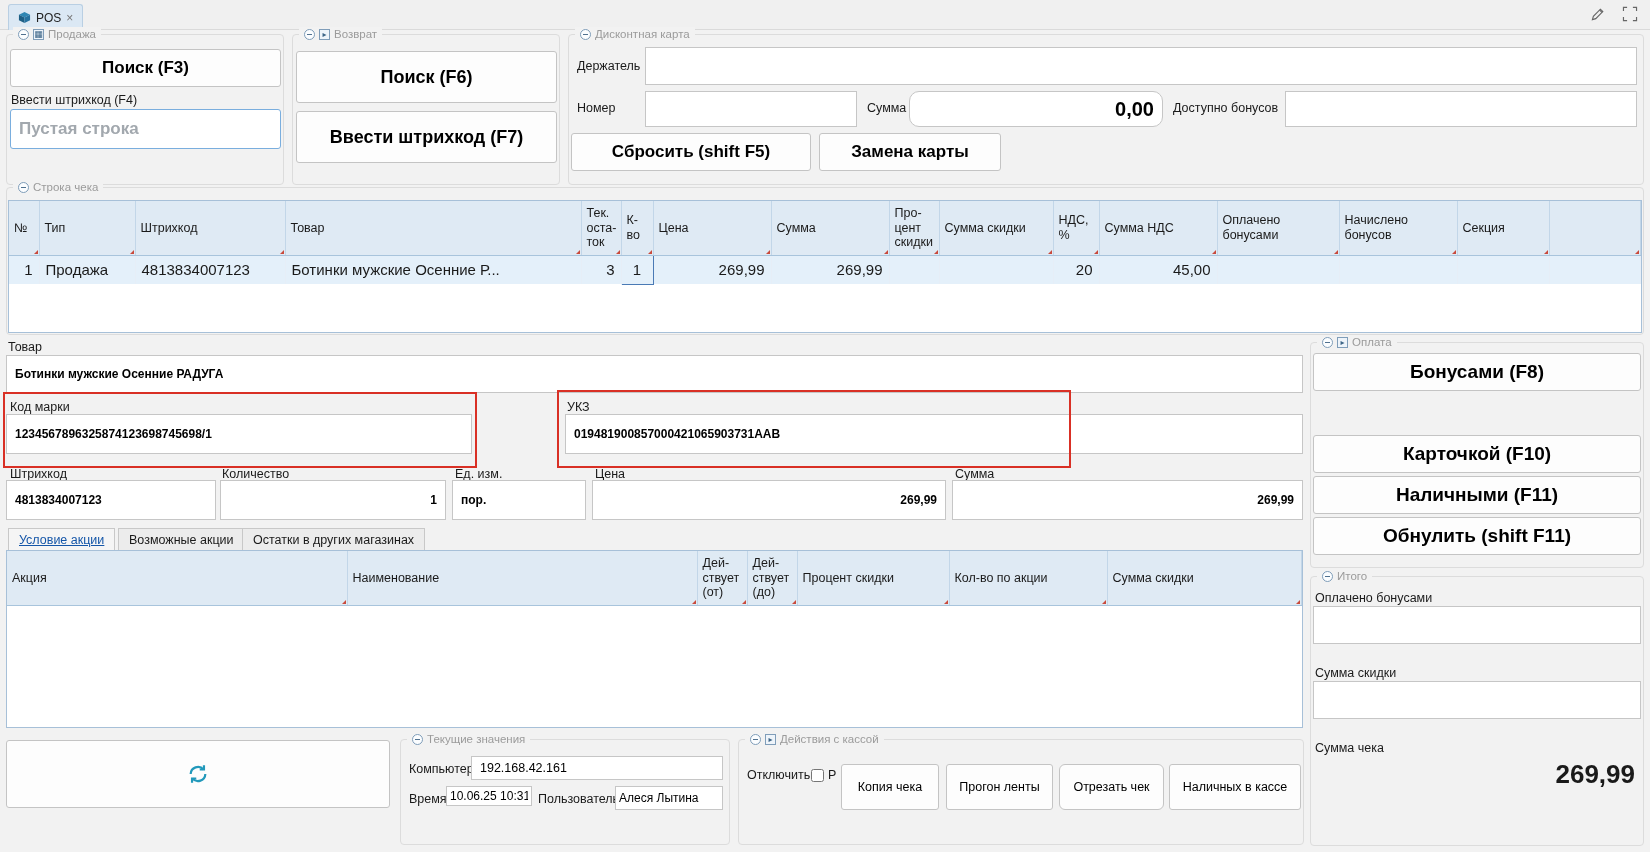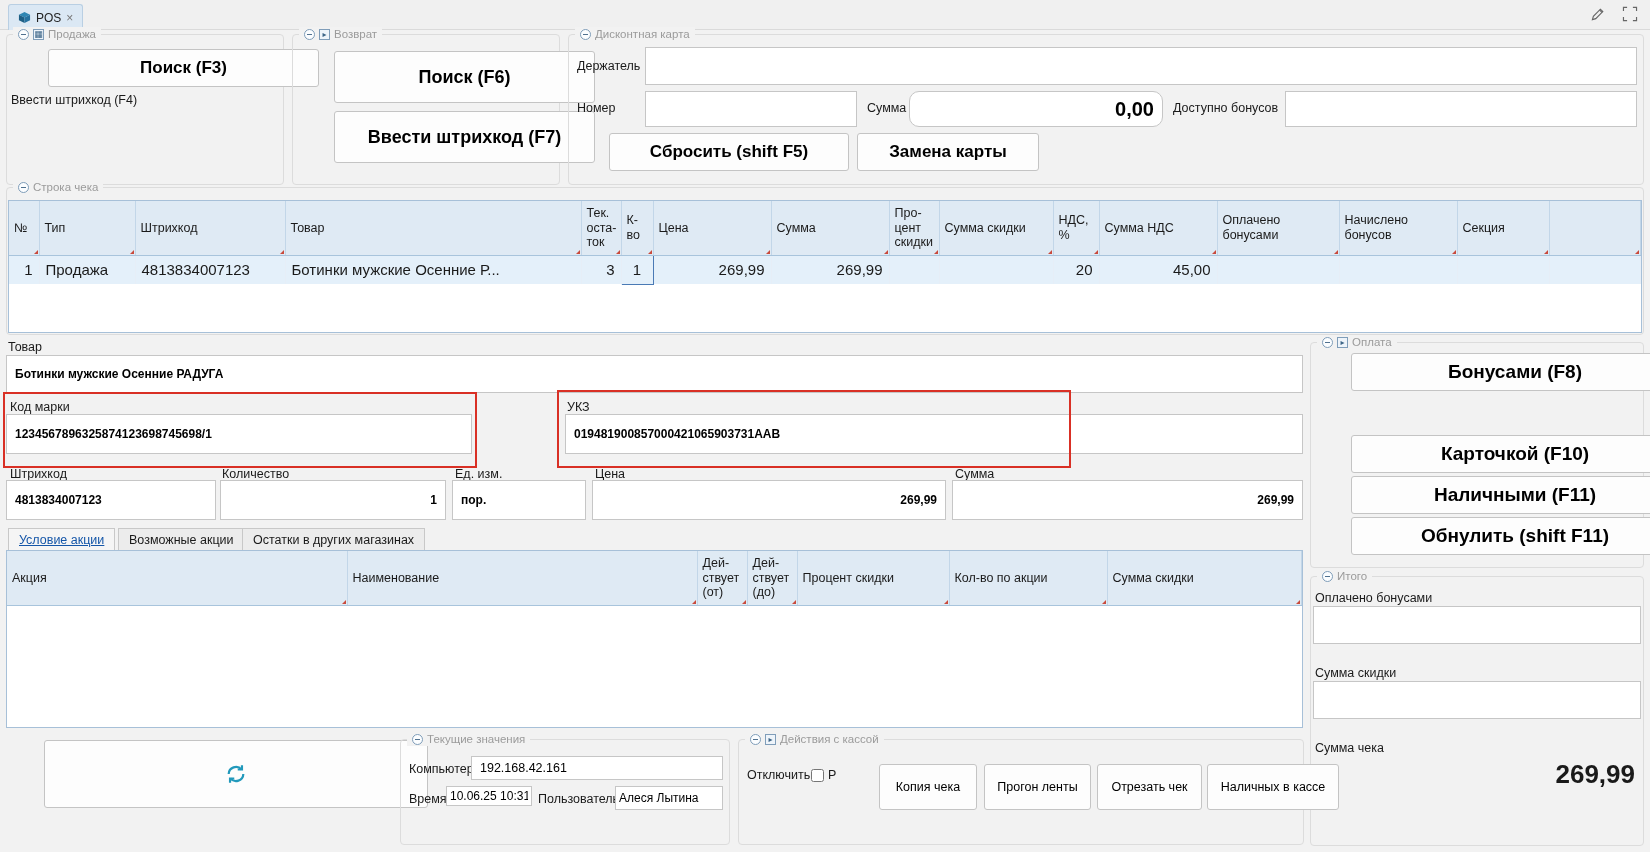--- a/index.html
+++ b/index.html
@@ -25,21 +25,21 @@
   .cicon::after { content:""; position:absolute; left:2px; right:2px; top:4px; border-top:1px solid #50718f; }
   .sicon { width:11px; height:11px; border:1px solid #7f9db9; background:#eef4fa; color:#3d6587; font-size:8px;
            line-height:9px; text-align:center; flex:0 0 auto; }
   .sicon-play::after { content:"▸"; }
   .sicon-grid::after { content:"▦"; font-size:9px; }
 
   .abs { position:absolute; }
   .lbl { position:absolute; font-size:12.5px; color:#1a1a1a; white-space:nowrap; }
   .btn { position:absolute; background:#fdfdfd; border:1px solid #c4c4c4; border-radius:3px; font-weight:bold;
          display:flex; align-items:center; justify-content:center; cursor:pointer; color:#000;
-         font-family:inherit; white-space:nowrap;margin-left:38px; }
+         font-family:inherit; white-space:nowrap; }
   .btn-sm { font-weight:normal; font-size:12.5px; }
   .inp { position:absolute; background:#fff; border:1px solid #c6c6c6; padding:0 8px; font-family:inherit; font-size:13px; color:#000; }
   .big-val { font-weight:bold; font-size:12px; }
   .ta-r { text-align:right; } .ta-c { text-align:center; }
   input.ph::placeholder { font-weight:bold; color:#a2a8ae; font-size:17px; }
 
   
   .grid-wrap { position:absolute; background:#fff; border:1px solid #a7c0d8; overflow:hidden; }
   .grid-table { border-collapse:collapse; table-layout:fixed; width:100%; }
   .grid-table th { background:#dfeaf4; border-right:1px solid #c2d6e8; border-bottom:1px solid #a8c4dc;
@@ -94,20 +94,21 @@
   <div class="abs" style="left:0;top:30px;width:1650px;height:822px;">
 
     <div class="group" style="left:6px;top:4px;width:278px;height:151px;">
       <div class="gtitle">
         <span class="cicon"></span>
         <span class="sicon sicon-grid"></span>
         <span>Продажа</span>
       </div>
       <div class="btn" style="left:3px;top:14px;width:271px;height:38px;font-size:17px;">Поиск (F3)</div>
       <div class="lbl" style="left:4px;top:58px;">Ввести штрихкод (F4)</div>
+      <input class="inp ph" style="left: 3px; top: 74px; width: 271px; height: 40px; border-color: rgb(122, 174, 222); border-radius: 3px;" placeholder="Пустая строка">
     </div>
 
     <div class="group" style="left:292px;top:4px;width:268px;height:151px;">
       <div class="gtitle">
         <span class="cicon"></span>
         <span class="sicon sicon-play"></span>
         <span>Возврат</span>
       </div>
       <div class="btn" style="left:3px;top:16px;width:261px;height:52px;font-size:18px;">Поиск (F6)</div>
       <div class="btn" style="left:3px;top:76px;width:261px;height:52px;font-size:18px;">Ввести штрихкод (F7)</div>
@@ -325,21 +326,21 @@
       <div class="gtitle">
         <span class="cicon"></span>
         <span class="sicon sicon-play"></span>
         <span>Действия с кассой</span>
       </div>
       <div class="lbl" style="left:8px;top:28px;">Отключить</div>
       <input type="checkbox" class="checkbox" style="left: 72px; top: 29px;">
       <div class="lbl" style="left:89px;top:28px;">Р</div>
       <div class="btn btn-sm" style="left:102px;top:24px;width:98px;height:46px;">Копия чека</div>
       <div class="btn btn-sm" style="left:207px;top:24px;width:107px;height:46px;">Прогон ленты</div>
-      <div class="btn btn-sm" style="left:320px;top:24px;width:105px;height:46px;">Отрезать чек</div>
+      <div class="btn btn-sm" style="left:320px;top:24px;width:105px;height:46px;border-radius:6px;">Отрезать чек</div>
       <div class="btn btn-sm" style="left:430px;top:24px;width:132px;height:46px;">Наличных в кассе</div>
     </div>
 
   </div>
 </div>
 
 <style>
   
   .ptab { top: 498px; }
 </style>

